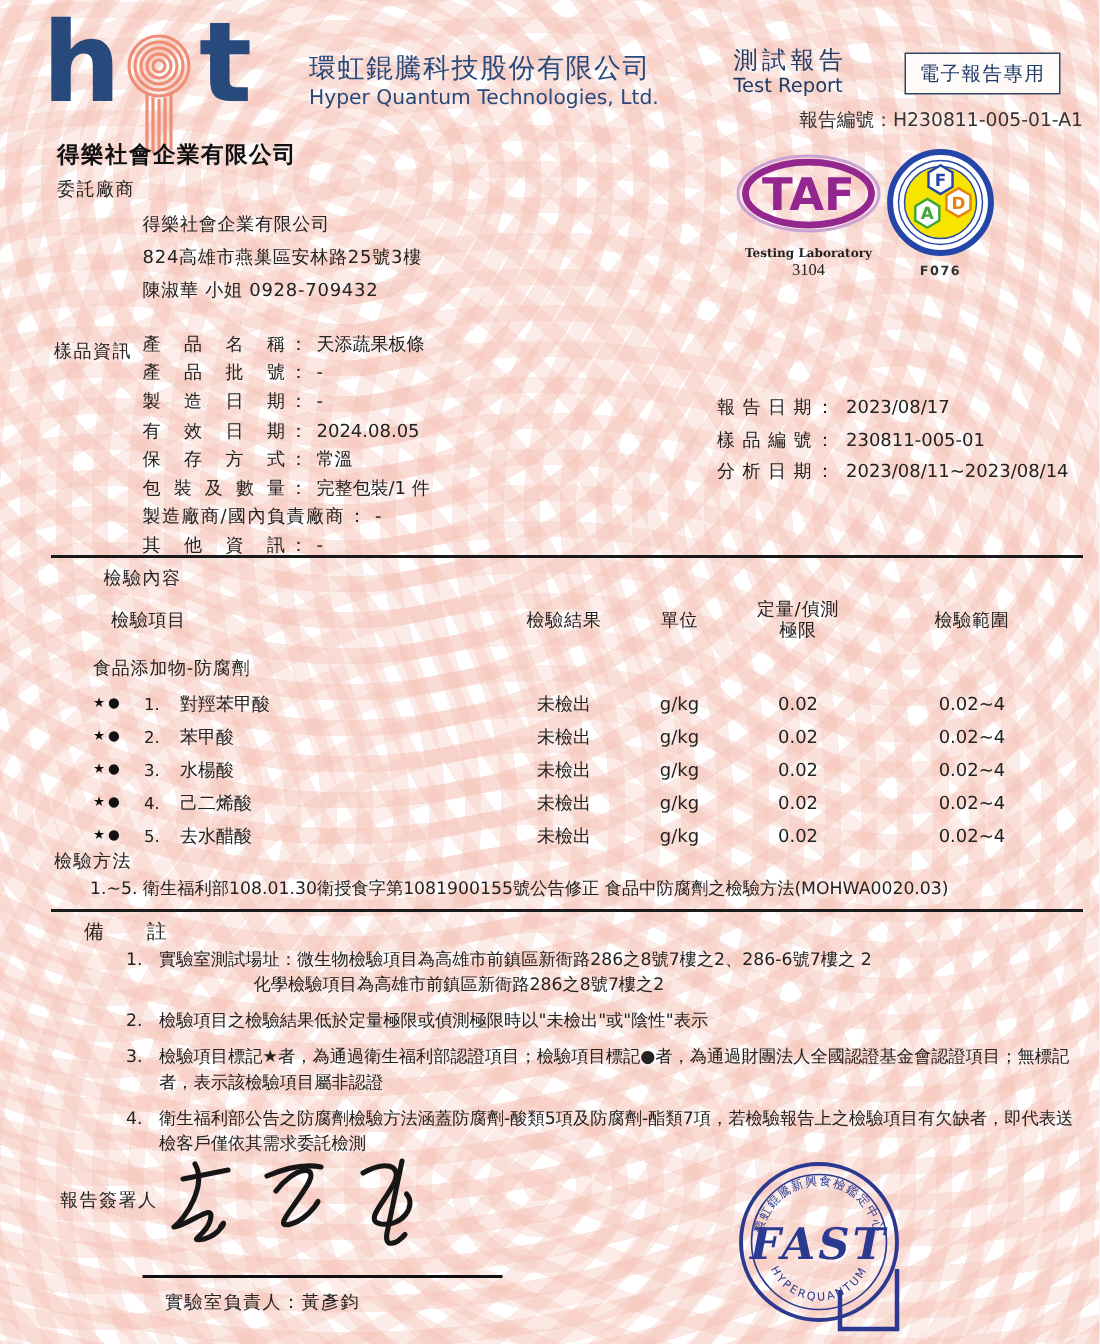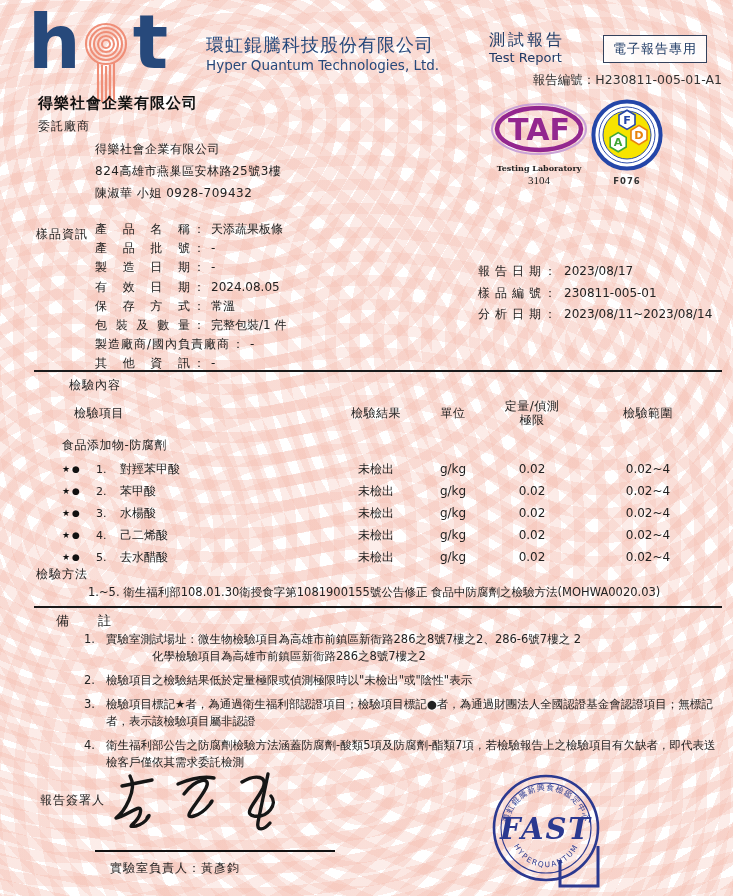--- a/index.html
+++ b/index.html
@@ -66,29 +66,29 @@
   .thead .c{ text-align:center; line-height:1.2; letter-spacing:.5px; }
   .thead .c.first{ text-align:left; padding-left:16px; }
   .tgroup{ padding:7px 0 4px 4px; letter-spacing:.5px; }
   .trow{ display:grid; grid-template-columns:38px 24px 212px 88px 66px 92px 140px; align-items:center; height:22px; }
   .trow .marks{ font-size:9px; letter-spacing:2px; padding-left:4px; color:#111; }
   .trow .no{ font-size:11px; }
   .trow .c{ text-align:center; }
 
   
   .sec-method{ left:36px; top:566px; letter-spacing:1px; }
-  .method-line{ left:60px; top:585px; font-size:11.5px; color:#222;margin-left:28px; }
+  .method-line{ left:60px; top:585px; font-size:11.5px; color:#222; }
 
   
   .notes-label{ left:56px; top:612px; font-size:13px; letter-spacing:1px; }
   .notes-label .gap{ display:inline-block; width:28px; }
   .notes{ left:84px; top:631px; width:636px; }
   .note-item{ position:relative; padding-left:22px; font-size:11.5px; line-height:17px; margin-bottom:7px; color:#222; }
   .note-no{ position:absolute; left:0; top:0; }
-  .note-line2{ margin-left:46px; }
+  .note-line2{ margin-left:63px; }
 
   
   .signer-label{ left:40px; top:792px; letter-spacing:1px; }
   .sig-svg{ left:100px; top:766px; }
   .sig-line{ left:95px; top:850px; width:240px; height:2px; background:#111; }
   .resp-line{ left:110px; top:860px; letter-spacing:1px; }
 
   .seal{ left:486px; top:768px; }
 </style>
 </head>

